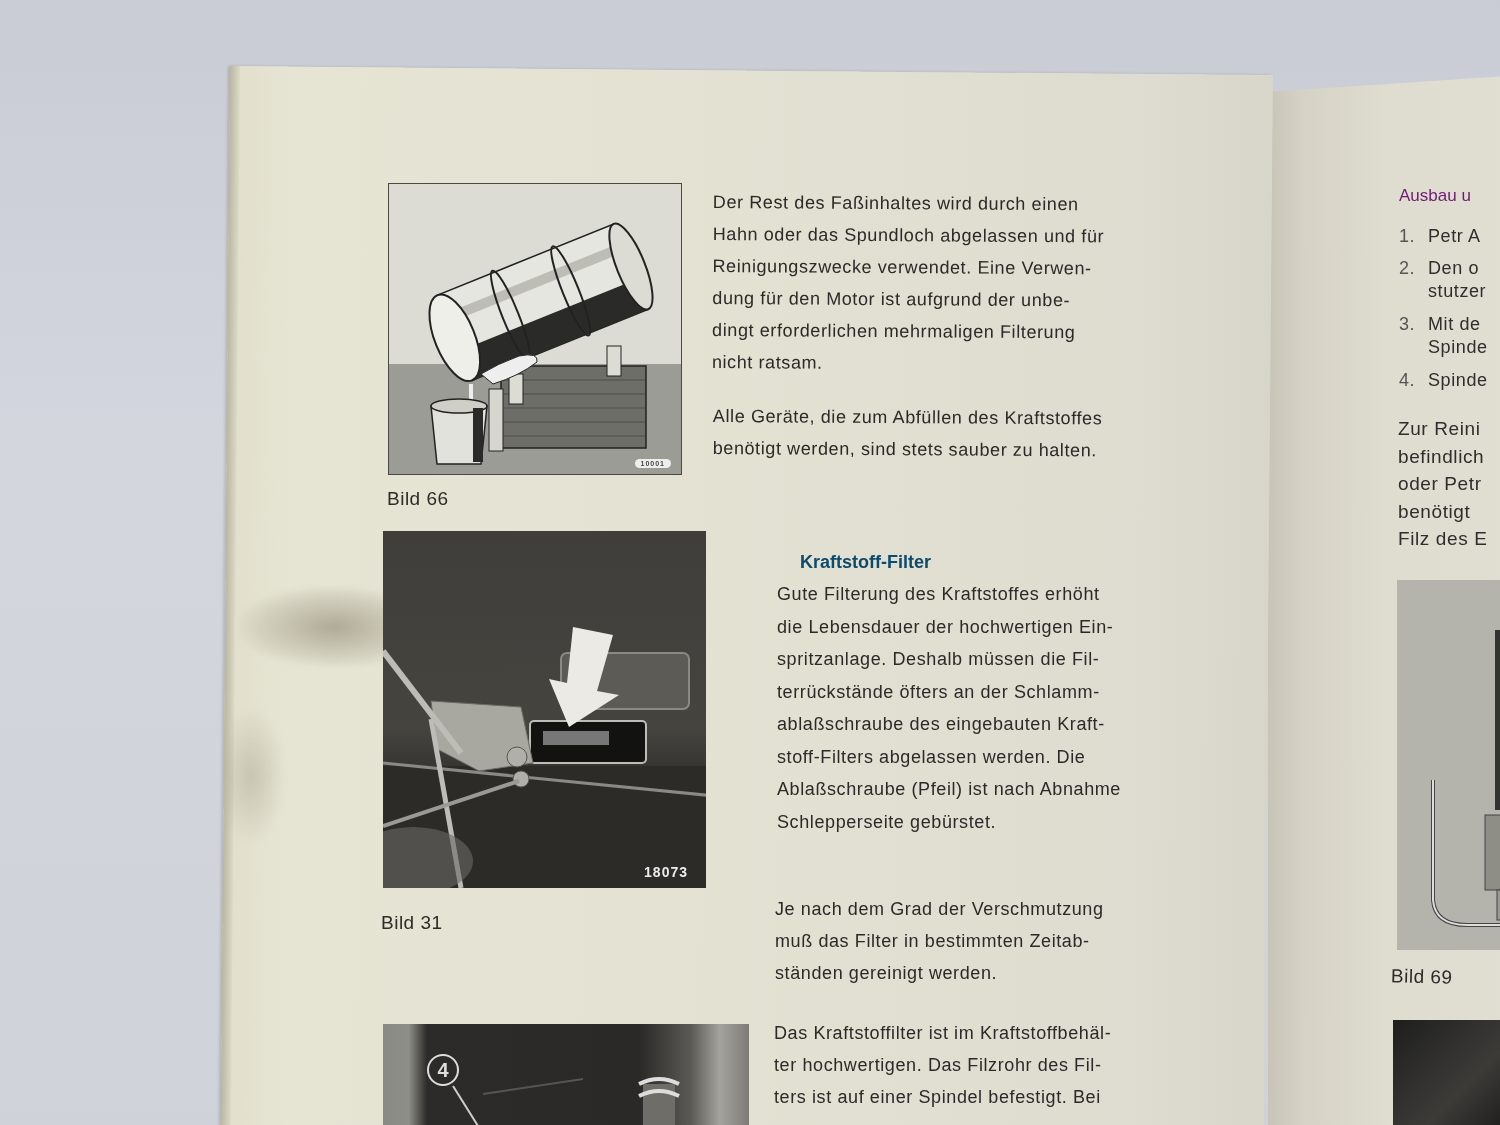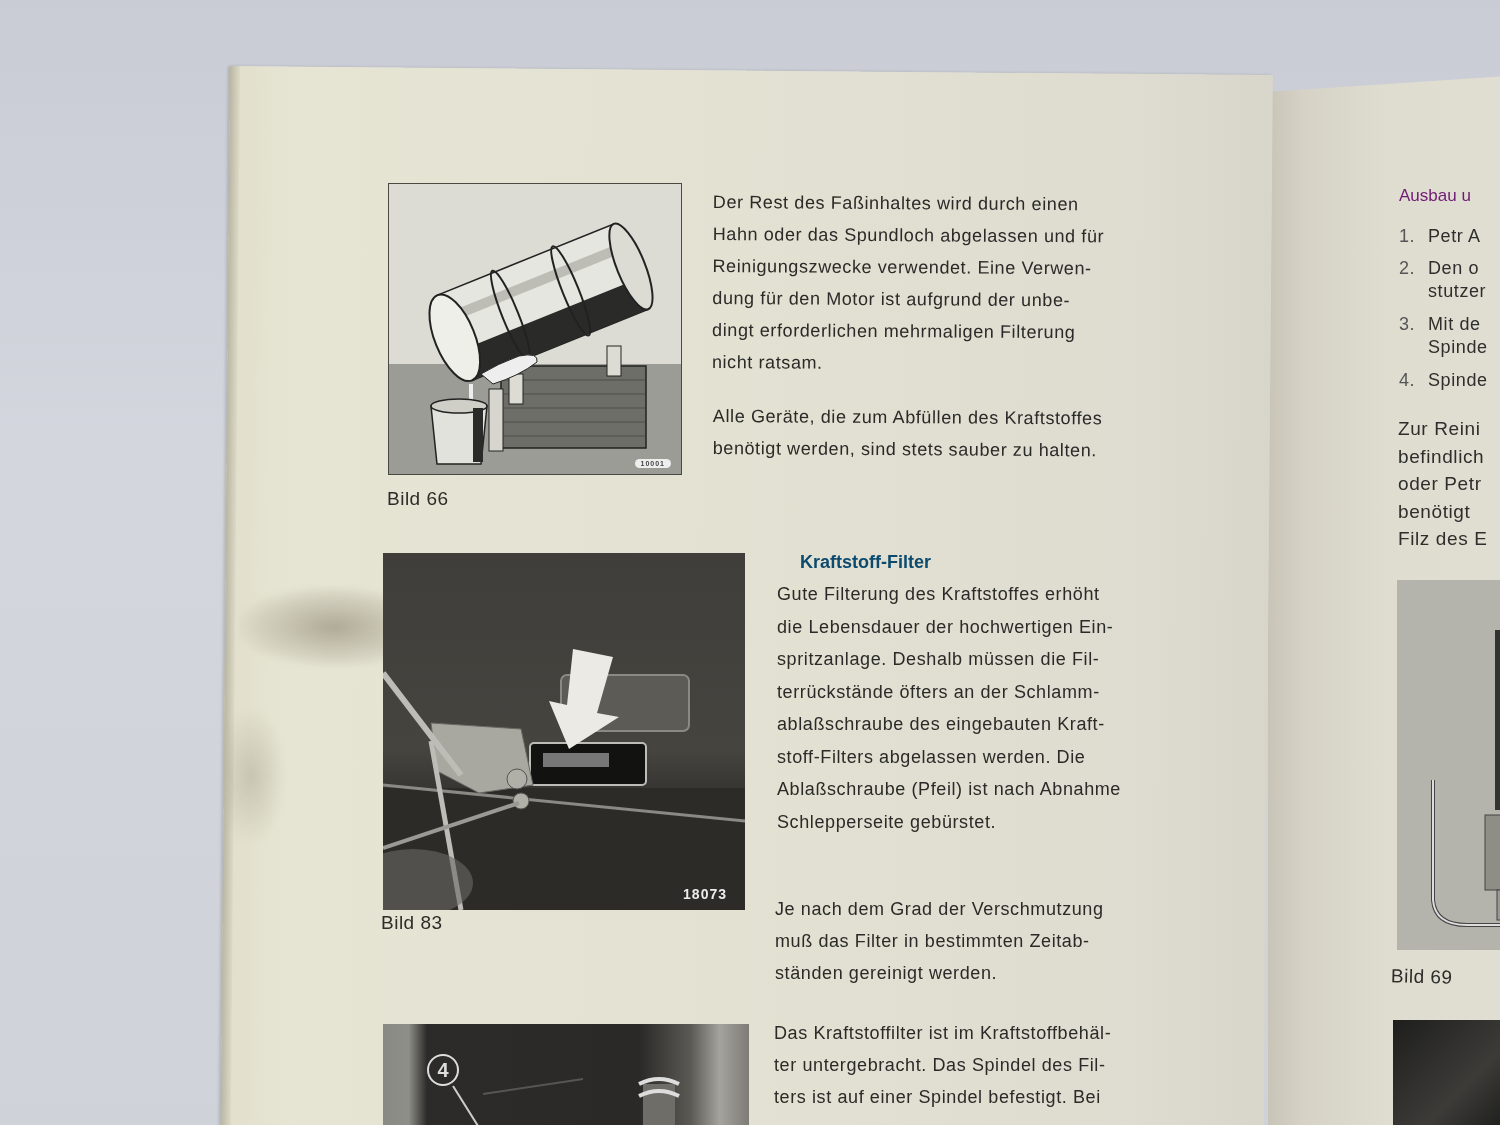--- a/index.html
+++ b/index.html
@@ -41,21 +41,21 @@
     clip-path: polygon(0 20px, 100% 0, 100% 100%, 0 100%);
   }
 
   
   .fig { position: absolute; overflow: hidden; }
   .fig66 {
     left: 388px; top: 183px; width: 292px; height: 290px;
     border: 1.5px solid #4a4a44; background: #d8d8cf;
   }
   .fig67 {
-    left: 383px; top: 553px; width: 362px; height: 357px;
+    left: 383px; top: 531px; width: 323px; height: 357px;
     background: linear-gradient(180deg, #3f3e3a 0%, #45443f 55%, #2f2e2b 72%, #3a3935 100%);
   }
   .fig68 {
     left: 383px; top: 1024px; width: 366px; height: 110px;
     background: linear-gradient(90deg, #8a8a84 0%, #8f8f89 7%, #2c2b29 12%, #2a2927 70%, #5a5954 84%, #a4a39d 92%, #7c7b75 100%);
   }
   .fig69 {
     left: 1397px; top: 580px; width: 120px; height: 370px;
     background: #b4b3ac;
   }
@@ -193,41 +193,41 @@
     <polygon points="48,170 138,176 150,232 96,240 54,218" fill="#a8a7a0" stroke="#6a6964"></polygon>
     <circle cx="134" cy="226" r="10" fill="#b0afa8" stroke="#555"></circle>
     <circle cx="138" cy="248" r="8" fill="#b0afa8" stroke="#555"></circle>
     <line x1="0" y1="120" x2="78" y2="222" stroke="#bdbcb6" stroke-width="6"></line>
     <line x1="48" y1="188" x2="78" y2="357" stroke="#bdbcb6" stroke-width="5"></line>
     <line x1="0" y1="295" x2="136" y2="250" stroke="#9a9994" stroke-width="4"></line>
     <ellipse cx="30" cy="330" rx="60" ry="34" fill="#6a6964" opacity="0.6"></ellipse>
   </svg>
   <span class="fig-number">18073</span>
 </div>
-<div class="caption" style="left:381px; top:912px;">Bild 83</div>
+<div class="caption" style="left:381px; top:912px;">Bild 31</div>
 
 <div class="heading">Kraftstoff-Filter</div>
 <div class="textblock tb3">
   <p>Gute Filterung des Kraftstoffes erhöht</p>
   <p>die Lebensdauer der hochwertigen Ein-</p>
   <p>spritzanlage. Deshalb müssen die Fil-</p>
   <p>terrückstände öfters an der Schlamm-</p>
   <p>ablaßschraube des eingebauten Kraft-</p>
   <p>stoff-Filters abgelassen werden. Die</p>
   <p>Ablaßschraube (Pfeil) ist nach Abnahme</p>
   <p>Schlepperseite gebürstet.</p>
 </div>
 <div class="textblock tb4">
   <p>Je nach dem Grad der Verschmutzung</p>
   <p>muß das Filter in bestimmten Zeitab-</p>
   <p>ständen gereinigt werden.</p>
 </div>
 <div class="textblock tb5">
   <p>Das Kraftstoffilter ist im Kraftstoffbehäl-</p>
-  <p>ter untergebracht. Das Spindel des Fil-</p>
+  <p>ter hochwertigen. Das Filzrohr des Fil-</p>
   <p>ters ist auf einer Spindel befestigt. Bei</p>
 </div>
 
 <div class="fig fig68">
   <div class="callout-4">4</div>
   <svg width="366" height="110" viewBox="0 0 366 110">
     <line x1="70" y1="62" x2="100" y2="110" stroke="#ccc" stroke-width="2"></line>
     <rect x="260" y="60" width="32" height="50" fill="#6e6d68"></rect>
     <path d="M256 60 Q276 50 296 60" stroke="#ddd" stroke-width="4" fill="none"></path>
     <path d="M256 72 Q276 62 296 72" stroke="#ddd" stroke-width="4" fill="none"></path>

